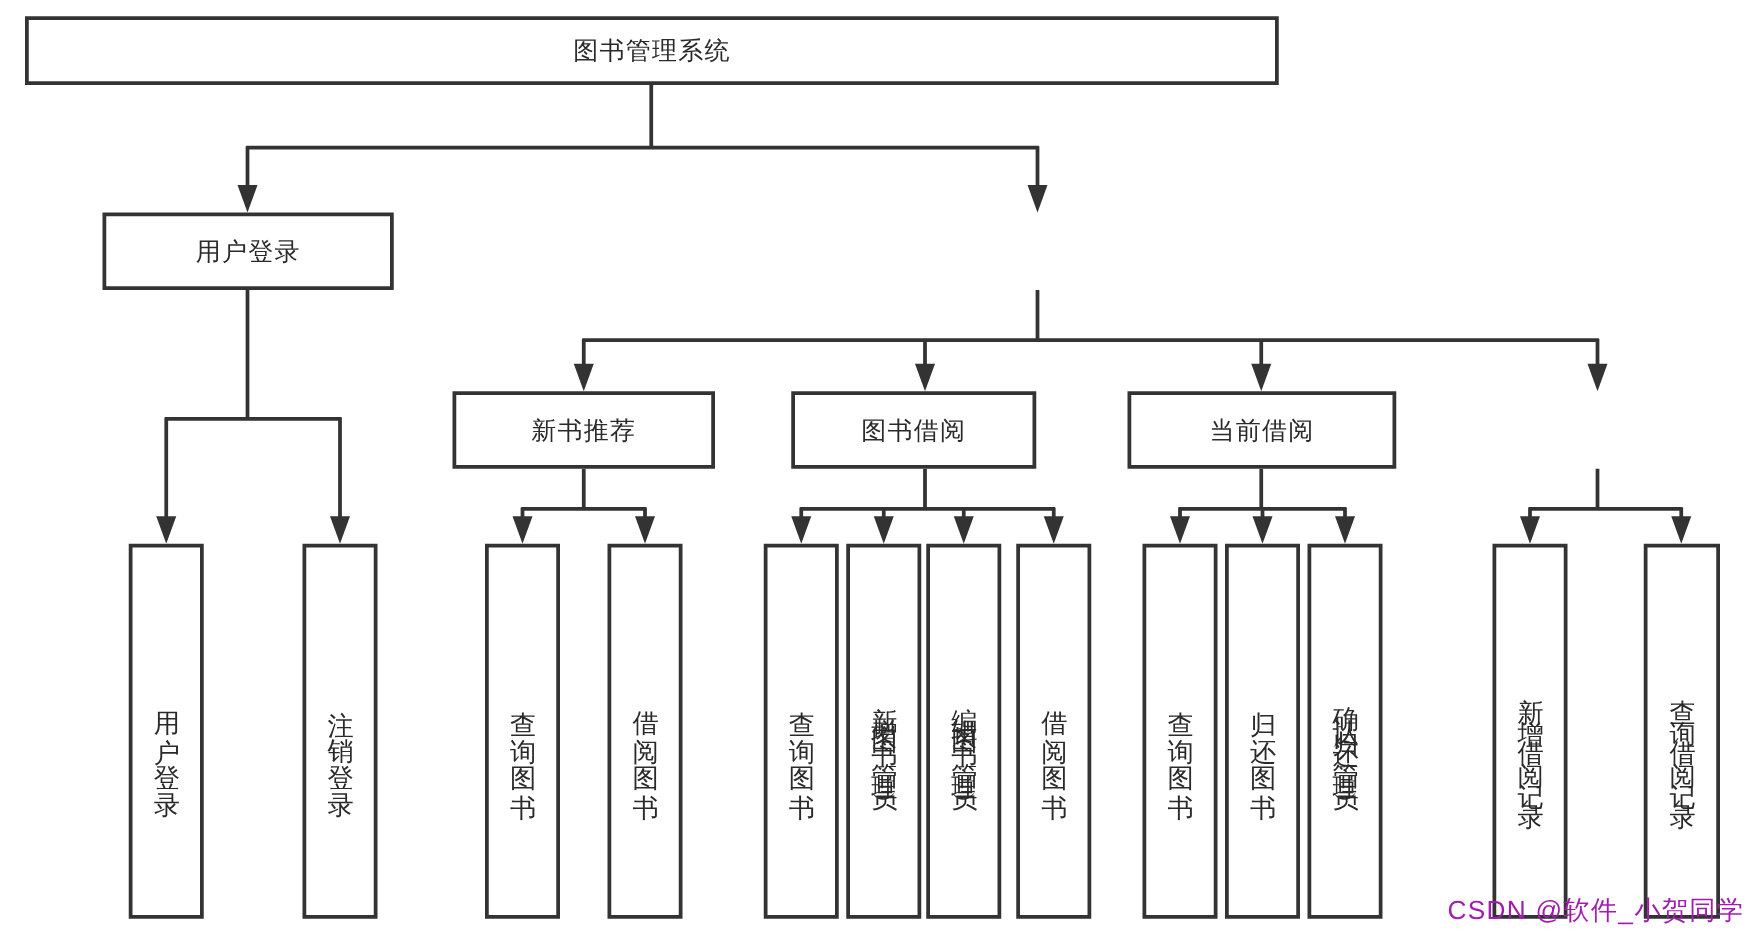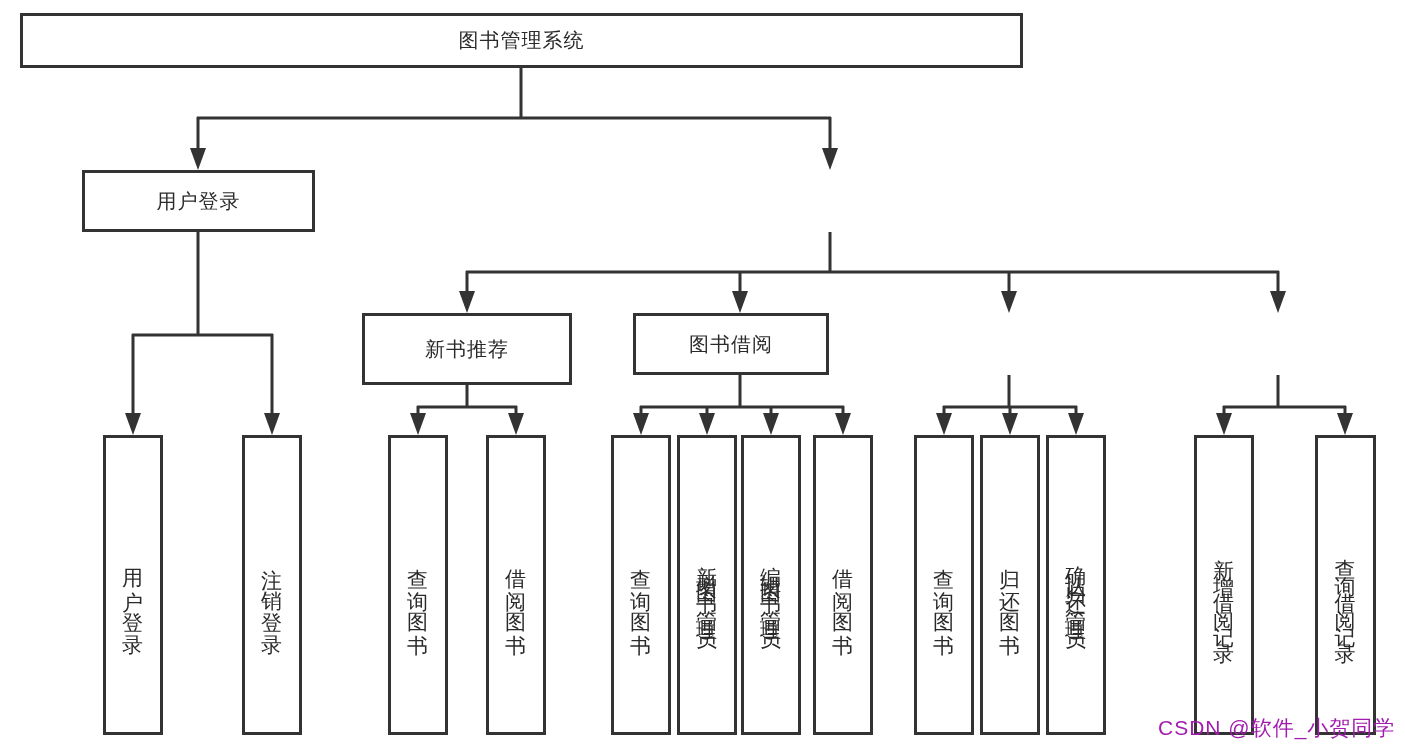--- a/index.html
+++ b/index.html
@@ -97,25 +97,28 @@
   </svg>
 
   <div class="box" style="left:20px;top:13px;width:1003px;height:55px">
     <span class="lbl">图书管理系统</span>
   </div>
 
   <div class="box" style="left:82px;top:170px;width:233px;height:62px">
     <span class="lbl">用户登录</span>
   </div>
 
-  <div class="box" style="left:362px;top:313px;width:210px;height:72px">
+  <div class="box" style="left:362px;top:313px;width:210px;height:62px">
     <span class="lbl">新书推荐</span>
   </div>
   <div class="box" style="left:633px;top:313px;width:196px;height:62px">
     <span class="lbl">图书借阅</span>
+  </div>
+  <div class="box" style="left:902px;top:313px;width:215px;height:62px">
+    <span class="lbl">当前借阅</span>
   </div>
 
   <div class="box" style="left:103px;top:435px;width:60px;height:300px">
     <span class="vlbl vtext-s">用户登录</span>
   </div>
   <div class="box" style="left:242px;top:435px;width:60px;height:300px">
     <span class="vlbl vtext-s">注销登录</span>
   </div>
 
   <div class="box" style="left:388px;top:435px;width:60px;height:300px">

